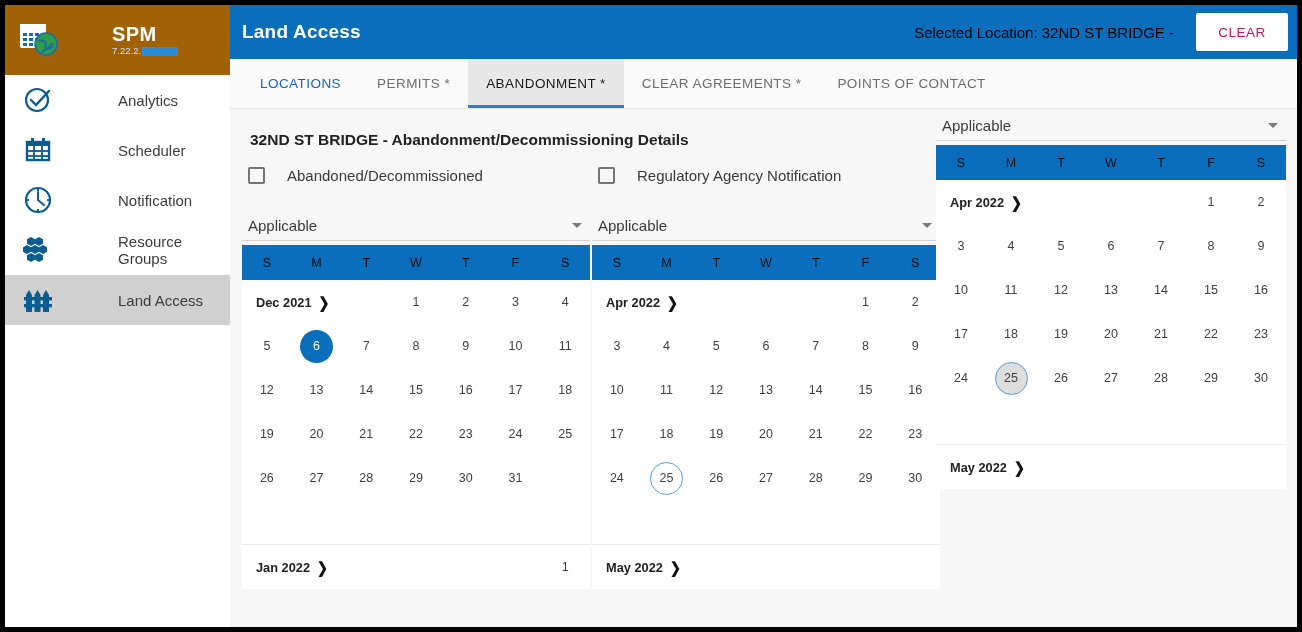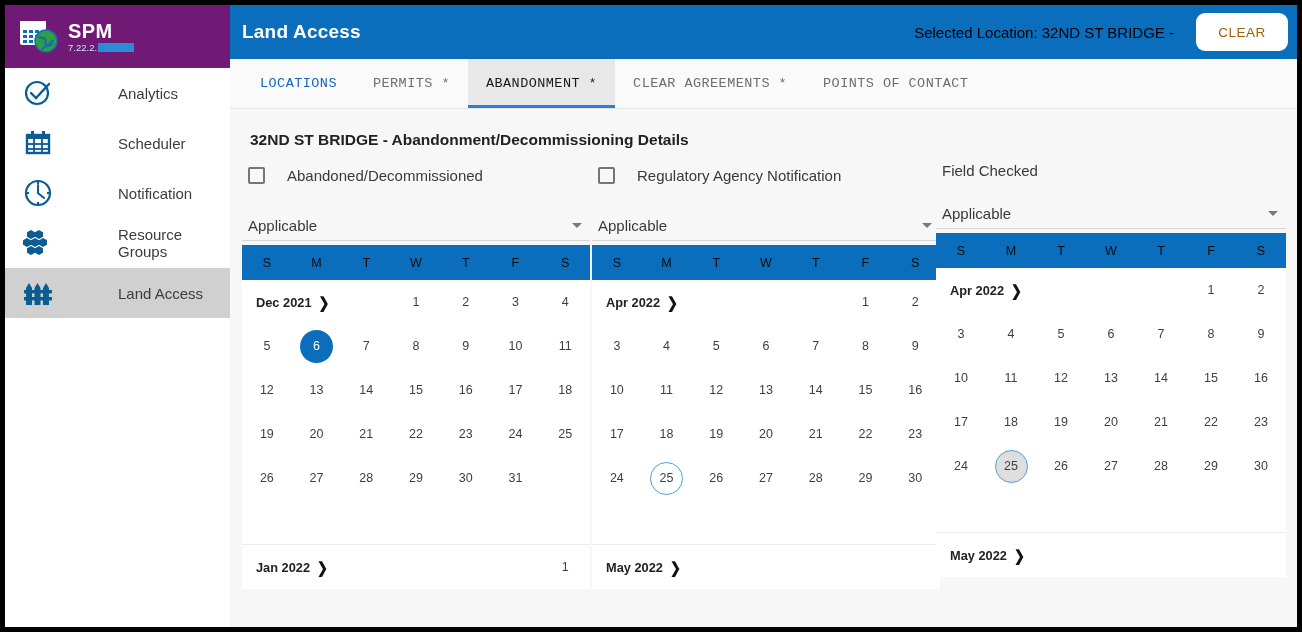--- a/index.html
+++ b/index.html
@@ -16,23 +16,24 @@
   }
 
   
   .sidebar{
     position:absolute; left:5px; top:5px;
     width:225px; height:622px;
     background:#ffffff;
     overflow:hidden;
   }
   .brand{
-    height:63px; background:#701a75;
+    height:70px; background:#a16207;
     display:flex; align-items:center; padding-left:13px;
     position:relative;
+    gap:44px;
   }
   .brand-icon{
     width:44px; height:40px; position:relative; flex:0 0 auto;
   }
   .brand-title{
     color:#ffffff; font-size:20px; font-weight:bold;
     letter-spacing:.4px; line-height:20px;
     margin-left:6px;
   }
   .brand-ver{
@@ -76,39 +77,39 @@
     letter-spacing:.2px;
   }
   .topbar-right{
     margin-left:auto; display:flex; align-items:center; height:100%;
   }
   .sel-loc{
     color:#000000; font-size:15px; white-space:nowrap;
     margin-right:22px;
   }
   .clear-btn{
-    background:#ffffff; color:#a16207; border:none;
+    background:#ffffff; color:#be185d; border:none;
     font-size:13.5px; letter-spacing:.5px;
     height:38px; min-width:92px; padding:0 12px;
     margin-right:9px; cursor:pointer;
     font-family:"Liberation Sans", sans-serif;
-    border-radius:9px;
+    border-radius:2px;
   }
 
   .tabs{
     height:50px; background:#fafafa;
     display:flex; align-items:stretch;
     border-bottom:1px solid #e3e3e3;
     padding-left:12px;
   }
   .tab{
     display:flex; align-items:center; justify-content:center;
     padding:0 18px; font-size:13.5px; letter-spacing:.45px;
     color:#6d6d6d; cursor:pointer; position:relative;
-    background:transparent; white-space:nowrap;font-family:Liberation Mono, monospace;
+    background:transparent; white-space:nowrap;
   }
   .tab.locations{ color:#1565c0; }
   .tab.active{
     background:#e8e8e8; color:#1a1a1a;
   }
   .tab.active::after{
     content:""; position:absolute; left:0; right:0; bottom:0;
     height:3px; background:#2f7fd1;
   }
 
@@ -536,21 +537,20 @@
                 <div class="cell empty"></div>
                 <div class="cell empty"></div>
                 <div class="cell empty"></div>
                 <div class="cell empty"></div>
               </div>
             </div>
         </div>
       </div>
 
       <div class="col col3">
-        <div class="plain-label">Field Checked</div>
         <div class="select">
           <span class="select-val">Applicable</span>
           <span class="caret"></span>
         </div>
         <div class="cal">
           <div class="cal-head">
             <span>S</span>
             <span>M</span>
             <span>T</span>
             <span>W</span>

